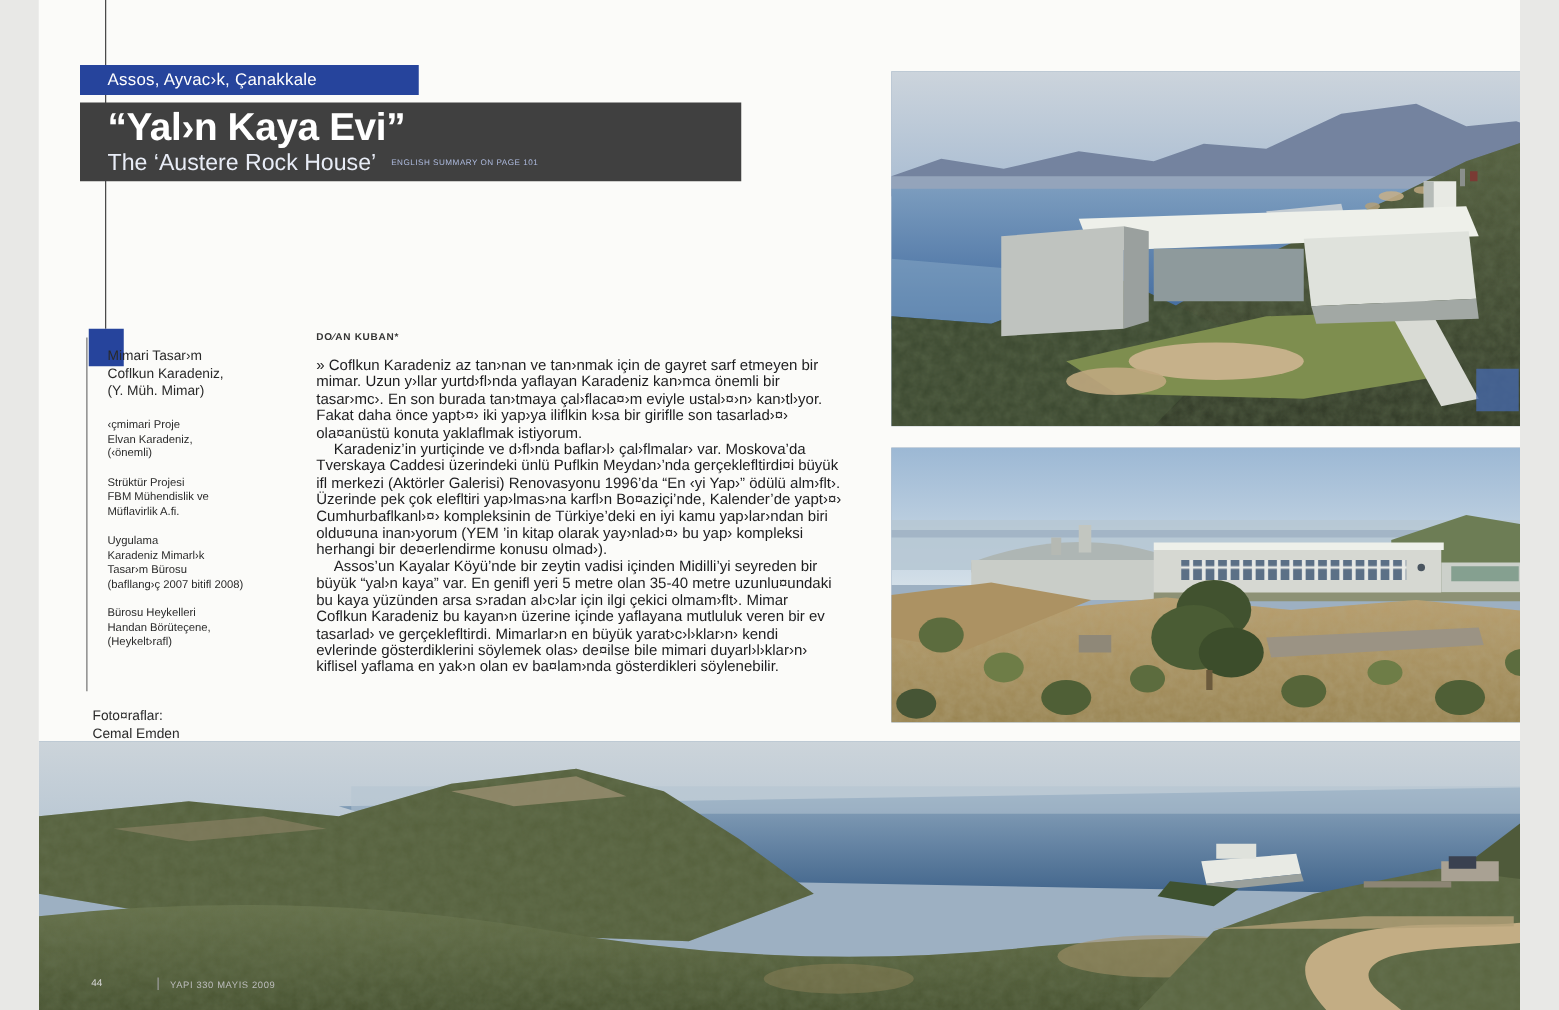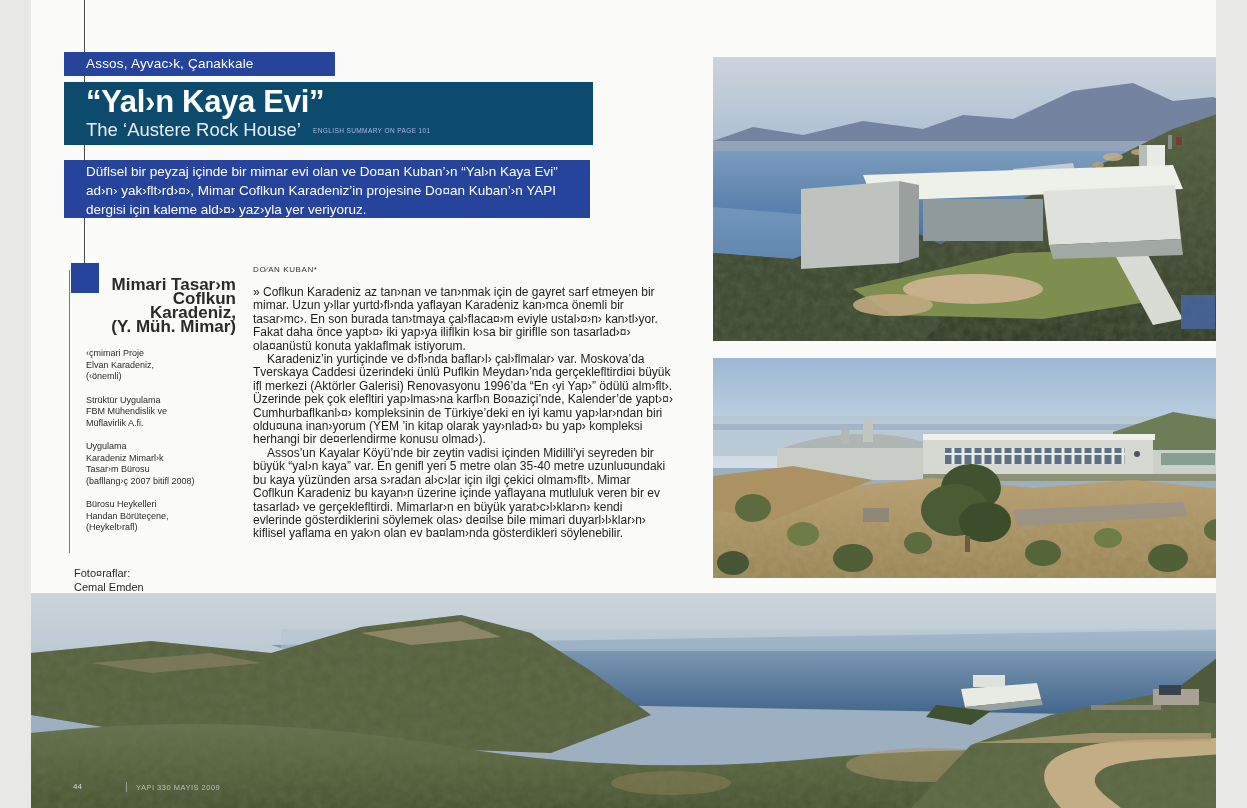--- a/index.html
+++ b/index.html
@@ -8,41 +8,41 @@
     overflow:hidden;font-family:"Liberation Sans",sans-serif;margin:0 auto;
   }
   
   .vrule{position:absolute;left:53px;top:0;width:1px;height:263px;background:#4a4a4a;}
   .kicker{
     position:absolute;left:33px;top:52px;width:271px;height:24px;background:#26449c;
     color:#fff;font-size:13.5px;line-height:24px;padding-left:22px;box-sizing:border-box;
     letter-spacing:.2px;
   }
   .titlebox{
-    position:absolute;left:33px;top:82px;width:529px;height:63px;background:#0c4a6e;
+    position:absolute;left:33px;top:82px;width:529px;height:63px;background:#404040;
     color:#fff;padding:4px 0 16px 22px;box-sizing:border-box;
   }
   .title{font-size:31px;font-weight:600;letter-spacing:-.3px;line-height:32px;}
   .subrow{display:flex;align-items:center;margin-top:1px;}
   .subtitle{font-size:18.5px;font-weight:400;color:#e8ecf6;}
   .summarynote{font-size:6.5px;color:#aebbdf;margin-left:12px;letter-spacing:.4px;}
   .introbox{
     position:absolute;left:33px;top:160px;width:526px;height:58px;background:#26449c;
     color:#fff;font-size:13.5px;line-height:19px;padding:2px 12px 0 22px;box-sizing:border-box;
   }
   
   .accent-square{position:absolute;left:40px;top:263px;width:28px;height:30px;background:#26449c;}
   .credits-rule{position:absolute;left:38px;top:270px;width:1px;height:283px;background:#777;}
   .credits{position:absolute;left:55px;top:278px;width:150px;color:#2a2a2a;}
   .cblock{font-size:9px;line-height:11.5px;margin-bottom:12px;}
-  .cblock.lead{font-size:17px;line-height:14px;font-weight:700;margin-bottom:14px;text-align:right;}
+  .cblock.lead{font-size:11px;line-height:14px;font-weight:400;margin-bottom:14px;}
   .fotoblock{position:absolute;left:43px;top:566px;font-size:11px;line-height:14px;color:#2a2a2a;}
   
   .article{position:absolute;left:222px;top:265px;width:420px;color:#1d1d1f;}
-  .byline{font-size:8px;font-weight:400;letter-spacing:.6px;color:#333;margin-bottom:12px;}
+  .byline{font-size:8px;font-weight:700;letter-spacing:.6px;color:#333;margin-bottom:12px;}
   .article p{font-size:12px;line-height:13.4px;margin:0;text-align:left;}
   .article p + p{text-indent:14px;}
   
   .photo{position:absolute;overflow:hidden;background:#9db0c2;}
   .photo svg{display:block;}
   .photo-top{left:682px;top:57px;width:519px;height:284px;}
   .photo-mid{left:682px;top:358px;width:519px;height:220px;}
   .panorama{left:0;top:593px;width:1247px;height:215px;}
   
   .pagenum{position:absolute;left:42px;top:782px;color:#d6d6d6;font-size:8px;}
@@ -61,40 +61,37 @@
   </div>
 
   <div class="titlebox">
     <div class="title">“Yal›n Kaya Evi”</div>
     <div class="subrow">
       <span class="subtitle">The ‘Austere Rock House’</span>
       <span class="summarynote">ENGLISH SUMMARY ON PAGE 101</span>
     </div>
   </div>
 
-  <div class="introbox">
-    <span>Düflsel bir peyzaj içinde bir mimar evi olan ve Do¤an Kuban’›n “Yal›n Kaya Evi” ad›n› yak›flt›rd›¤›, Mimar Coflkun Karadeniz’in projesine Do¤an Kuban’›n YAPI dergisi için kaleme ald›¤› yaz›yla yer veriyoruz.</span>
-  </div>
 
   <div class="accent-square"></div>
   <div class="credits-rule"></div>
 
   <div class="credits">
     <div class="cblock lead">
       <div>Mimari Tasar›m</div>
       <div>Coflkun Karadeniz,</div>
       <div>(Y. Müh. Mimar)</div>
     </div>
     <div class="cblock">
       <div>‹çmimari Proje</div>
       <div>Elvan Karadeniz,</div>
       <div>(‹önemli)</div>
     </div>
     <div class="cblock">
-      <div>Strüktür Uygulama</div>
+      <div>Strüktür Projesi</div>
       <div>FBM Mühendislik ve</div>
       <div>Müflavirlik A.fi.</div>
     </div>
     <div class="cblock">
       <div>Uygulama</div>
       <div>Karadeniz Mimarl›k</div>
       <div>Tasar›m Bürosu</div>
       <div>(bafllang›ç 2007 bitifl 2008)</div>
     </div>
     <div class="cblock">

